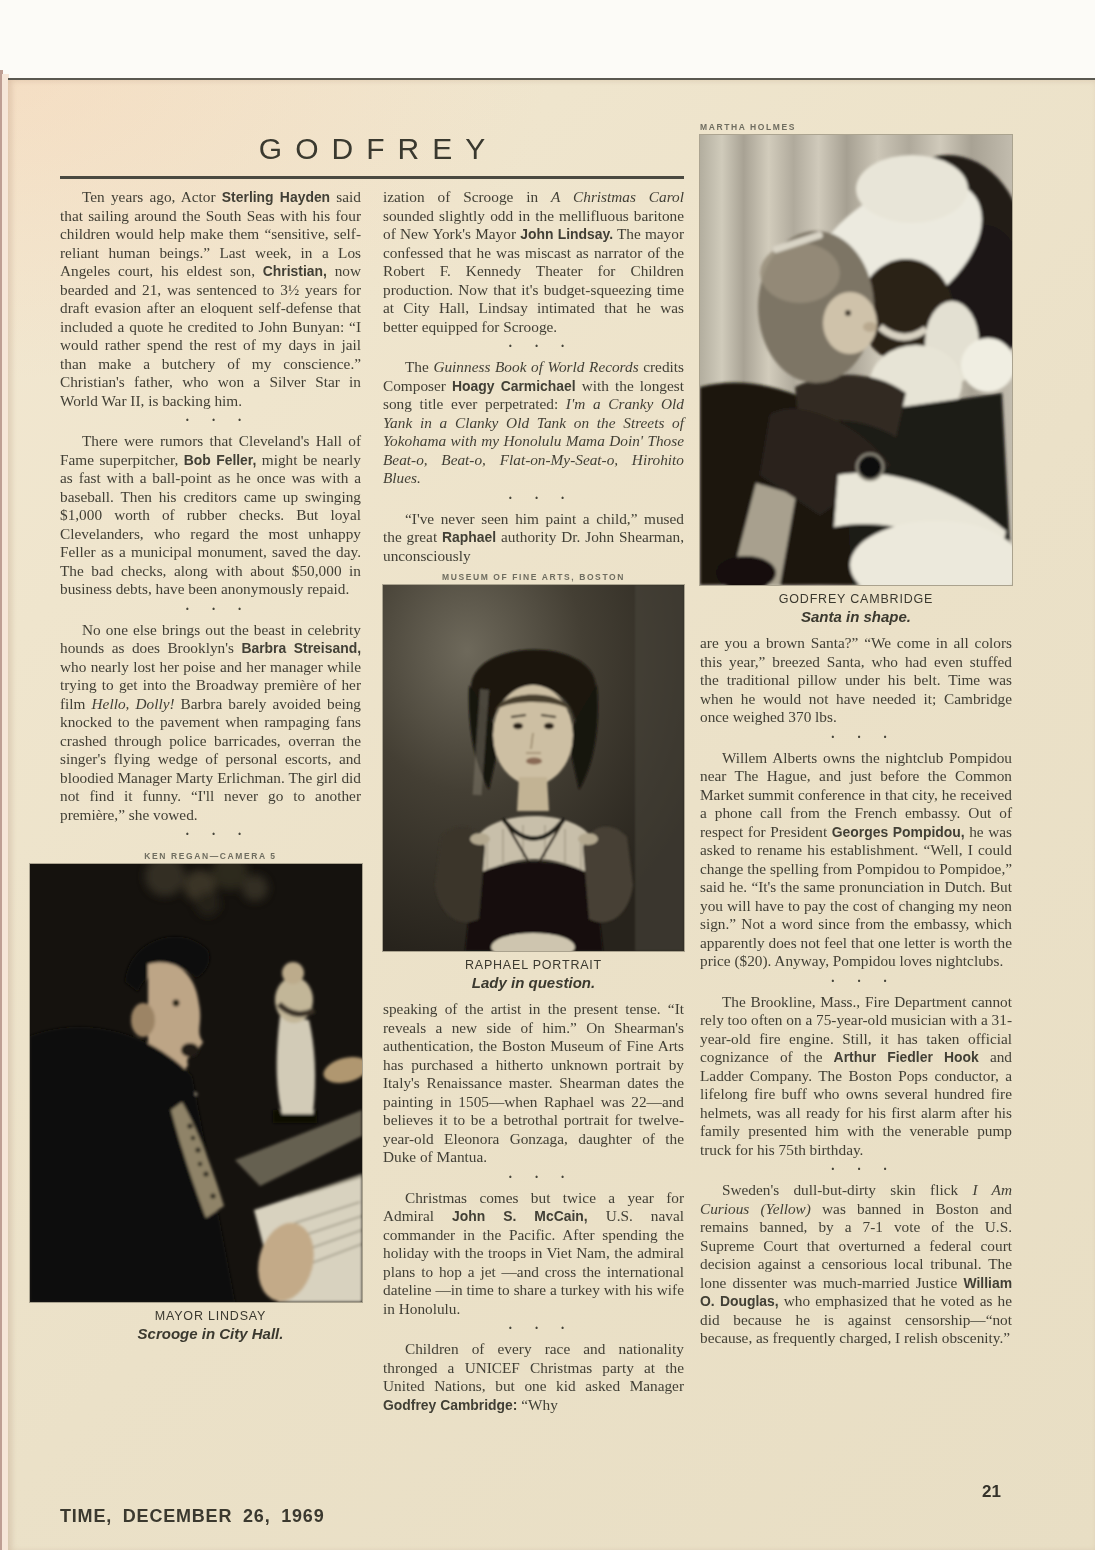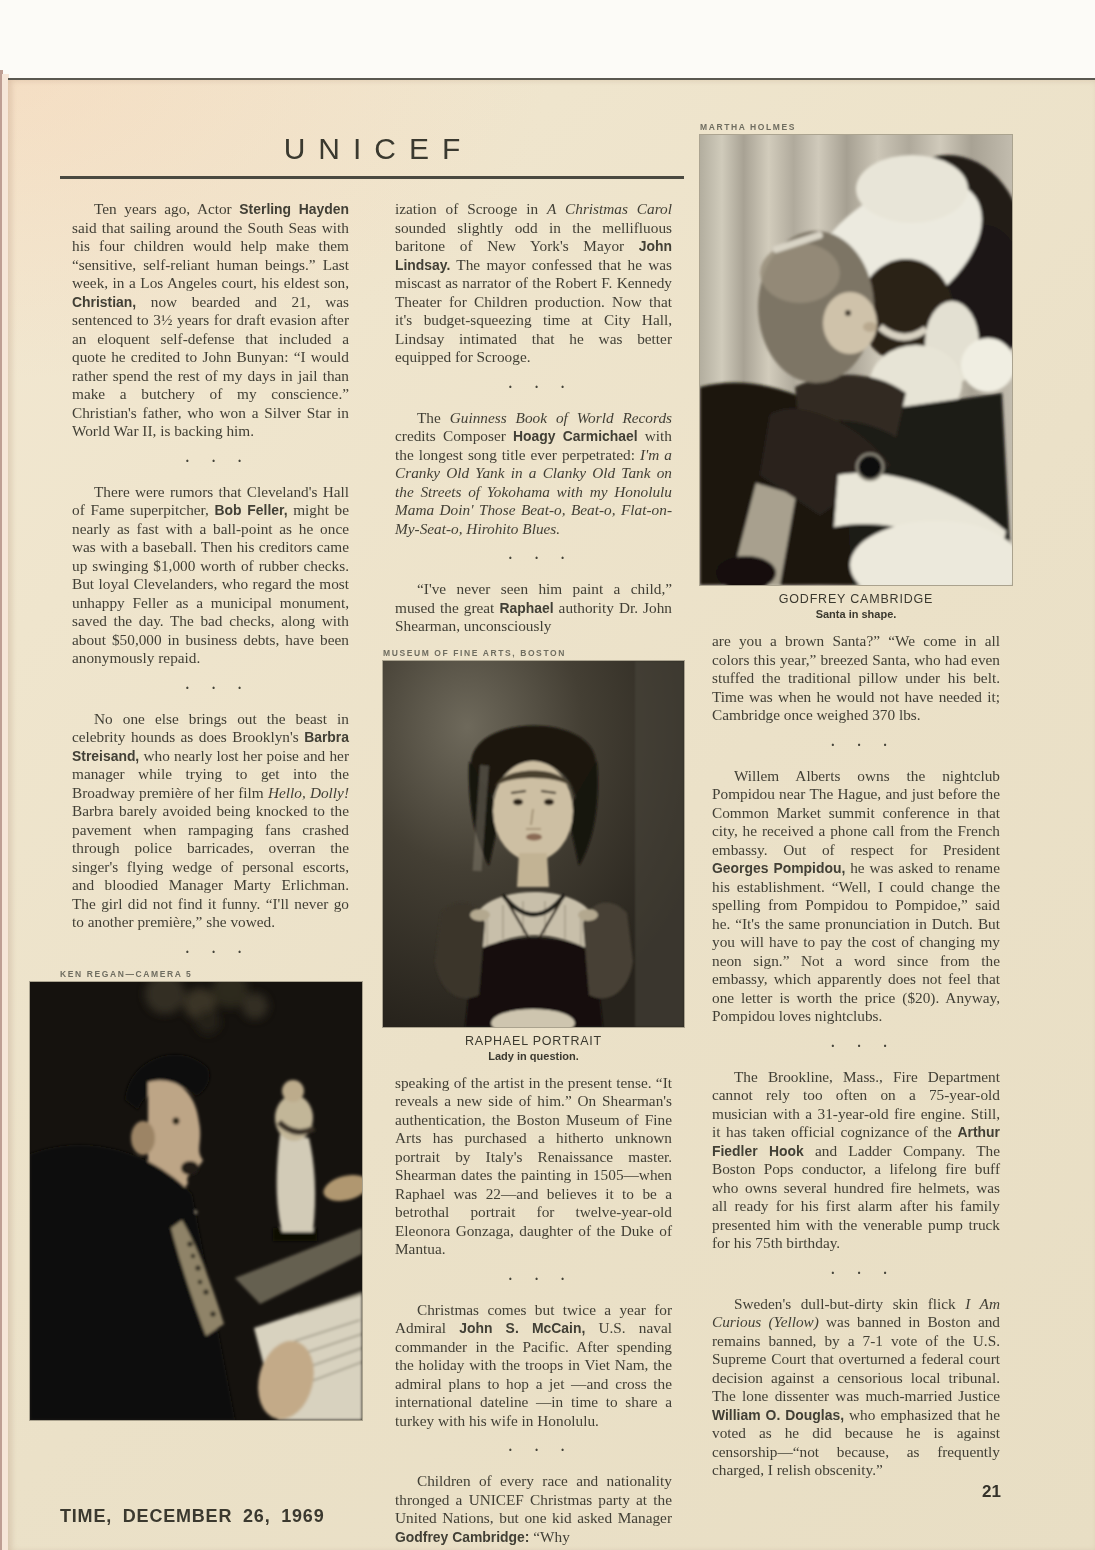--- a/index.html
+++ b/index.html
@@ -25,43 +25,43 @@
   }
   .rule{height:3px;background:#4a4940;}
 
   .col{position:absolute;width:301px;}
   .col1{left:52px;top:108px;}
   .col2{left:375px;top:108px;}
   .col3{left:692px;top:42px;width:312px;}
 
   .para{
     font-size:15.3px;line-height:18.5px;color:#413f35;text-align:justify;
-    text-indent:22px;margin:12px;
+    text-indent:22px;margin:0;
   }
   .noindent{text-indent:0;}
   .sep{
     text-align:center;color:#45443a;font-weight:bold;font-size:14px;line-height:18px;
     letter-spacing:4px;word-spacing:10px;padding-left:10px;margin:2px 0;
     font-family:"Liberation Serif",serif;
   }
   .credit{
     font-family:"Liberation Sans",sans-serif;font-weight:bold;font-size:8.5px;
-    letter-spacing:1.6px;color:#6f6d60;text-align:left;margin:7px 0 3px;
+    letter-spacing:1.6px;color:#6f6d60;text-align:center;margin:7px 0 3px;
   }
   .credit.left{text-align:left;margin:0 0 3px;}
   .photo{display:block;}
   .photo svg{display:block;outline:1px solid rgba(50,45,35,.35);}
   .caption{text-align:center;margin-top:7px;margin-bottom:9px;}
   .cap-name{
     font-family:"Liberation Sans",sans-serif;font-weight:normal;font-size:12.5px;
     letter-spacing:.8px;color:#3b392f;
   }
   .cap-line{
-    font-family:"Liberation Sans",sans-serif;font-weight:bold;
-    font-size:11px;color:#3b392f;margin-top:2px;
+    font-family:"Liberation Sans",sans-serif;font-weight:bold;font-style:italic;
+    font-size:15px;color:#3b392f;margin-top:2px;
   }
   .footer{
     position:absolute;left:52px;top:1426px;
     font-family:"Liberation Sans",sans-serif;font-weight:bold;font-size:18px;
     letter-spacing:.8px;word-spacing:5px;color:#3b392f;
   }
   .pagenum{
     position:absolute;left:974px;top:1402px;
     font-family:"Liberation Sans",sans-serif;font-weight:bold;font-size:17px;color:#34322a;
   }
@@ -72,21 +72,21 @@
 </style>
 </head>
 <body>
 
 <div class="scan-edge"></div>
 <div class="scan-strip"></div>
 
 <div class="page">
 
   <div class="masthead">
-    <h1 class="title">UNICEF</h1>
+    <h1 class="title">GODFREY</h1>
     <div class="rule"></div>
   </div>
 
   <div class="col col1">
     <p class="para"><span>Ten years ago, Actor </span><span class="s-b">Sterling Hayden</span><span> said that sailing around the South Seas with his four children would help make them “sensitive, self-reliant human beings.” Last week, in a Los Angeles court, his eldest son, </span><span class="s-b">Christian,</span><span> now bearded and 21, was sentenced to 3½ years for draft evasion after an eloquent self-defense that included a quote he credited to John Bunyan: “I would rather spend the rest of my days in jail than make a butchery of my conscience.” Christian's father, who won a Silver Star in World War II, is backing him.</span></p>
     <div class="sep">· · ·</div>
     <p class="para"><span>There were rumors that Cleveland's Hall of Fame superpitcher, </span><span class="s-b">Bob Feller,</span><span> might be nearly as fast with a ball-point as he once was with a baseball. Then his creditors came up swinging $1,000 worth of rubber checks. But loyal Clevelanders, who regard the most unhappy Feller as a municipal monument, saved the day. The bad checks, along with about $50,000 in business debts, have been anonymously repaid.</span></p>
     <div class="sep">· · ·</div>
     <p class="para"><span>No one else brings out the beast in celebrity hounds as does Brooklyn's </span><span class="s-b">Barbra Streisand,</span><span> who nearly lost her poise and her manager while trying to get into the Broadway première of her film </span><span class="s-i">Hello, Dolly!</span><span> Barbra barely avoided being knocked to the pavement when rampaging fans crashed through police barricades, overran the singer's flying wedge of personal escorts, and bloodied Manager Marty Erlichman. The girl did not find it funny. “I'll never go to another première,” she vowed.</span></p>
     <div class="sep">· · ·</div>
@@ -130,20 +130,24 @@
           <circle cx="263" cy="109" r="11" fill="#bcab8b"></circle>
           <path d="M249,140 C260,152 274,152 284,146" stroke="#3a3226" stroke-width="6" fill="none"></path>
           <path d="M205,296 L332,246 L332,272 L230,322 Z" fill="#6e6858" opacity=".9"></path>
           <ellipse cx="316" cy="206" rx="23" ry="12" fill="#b0976f" transform="rotate(-14 316 206)"></ellipse>
           <path d="M224,346 L332,310 L332,438 L248,438 Z" fill="#d8d2bf"></path>
           <path d="M268,332 L332,312" stroke="#8a8471" stroke-width="2" fill="none"></path>
           <path d="M262,360 L330,338 M266,374 L332,352 M270,388 L332,366 M274,402 L332,380" stroke="#6f6a58" stroke-width="1"></path>
           <ellipse cx="256" cy="398" rx="27" ry="40" fill="#c3aa88" transform="rotate(14 256 398)"></ellipse>
         </g>
       </svg>
+    </div>
+    <div class="caption">
+      <div class="cap-name">MAYOR LINDSAY</div>
+      <div class="cap-line">Scrooge in City Hall.</div>
     </div>
   </div>
 
   <div class="col col2">
     <p class="para noindent"><span>ization of Scrooge in </span><span class="s-i">A Christmas Carol</span><span> sounded slightly odd in the mellifluous baritone of New York's Mayor </span><span class="s-b">John Lindsay.</span><span> The mayor confessed that he was miscast as narrator of the Robert F. Kennedy Theater for Children production. Now that it's budget-squeezing time at City Hall, Lindsay intimated that he was better equipped for Scrooge.</span></p>
     <div class="sep">· · ·</div>
     <p class="para"><span>The </span><span class="s-i">Guinness Book of World Records</span><span> credits Composer </span><span class="s-b">Hoagy Carmichael</span><span> with the longest song title ever perpetrated: </span><span class="s-i">I'm a Cranky Old Yank in a Clanky Old Tank on the Streets of Yokohama with my Honolulu Mama Doin' Those Beat-o, Beat-o, Flat-on-My-Seat-o, Hirohito Blues.</span></p>
     <div class="sep">· · ·</div>
     <p class="para"><span>“I've never seen him paint a child,” mused the great </span><span class="s-b">Raphael</span><span> authority Dr. John Shearman, unconsciously</span></p>
     <div class="credit">MUSEUM OF FINE ARTS, BOSTON</div>

